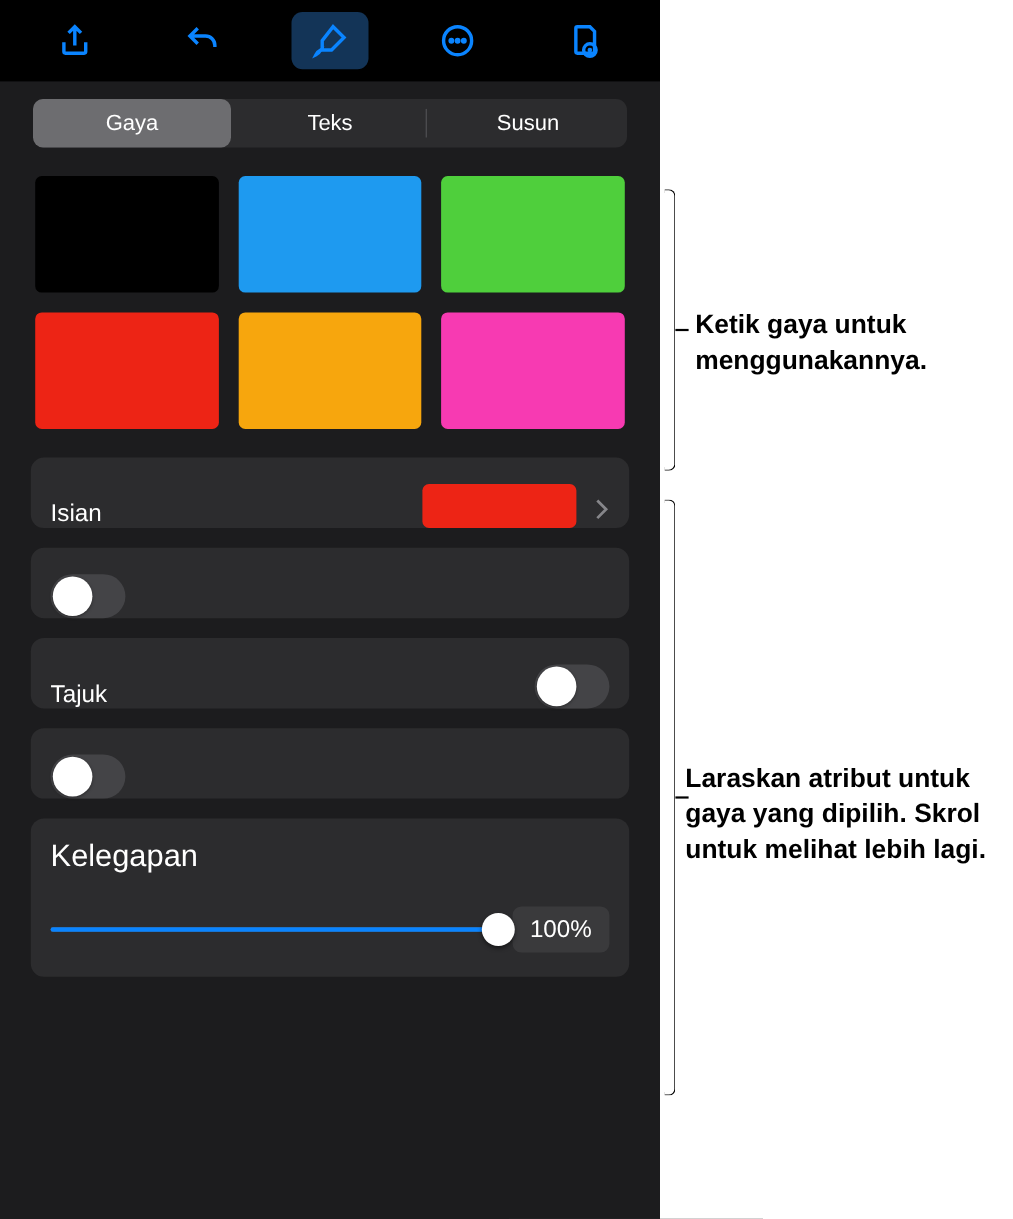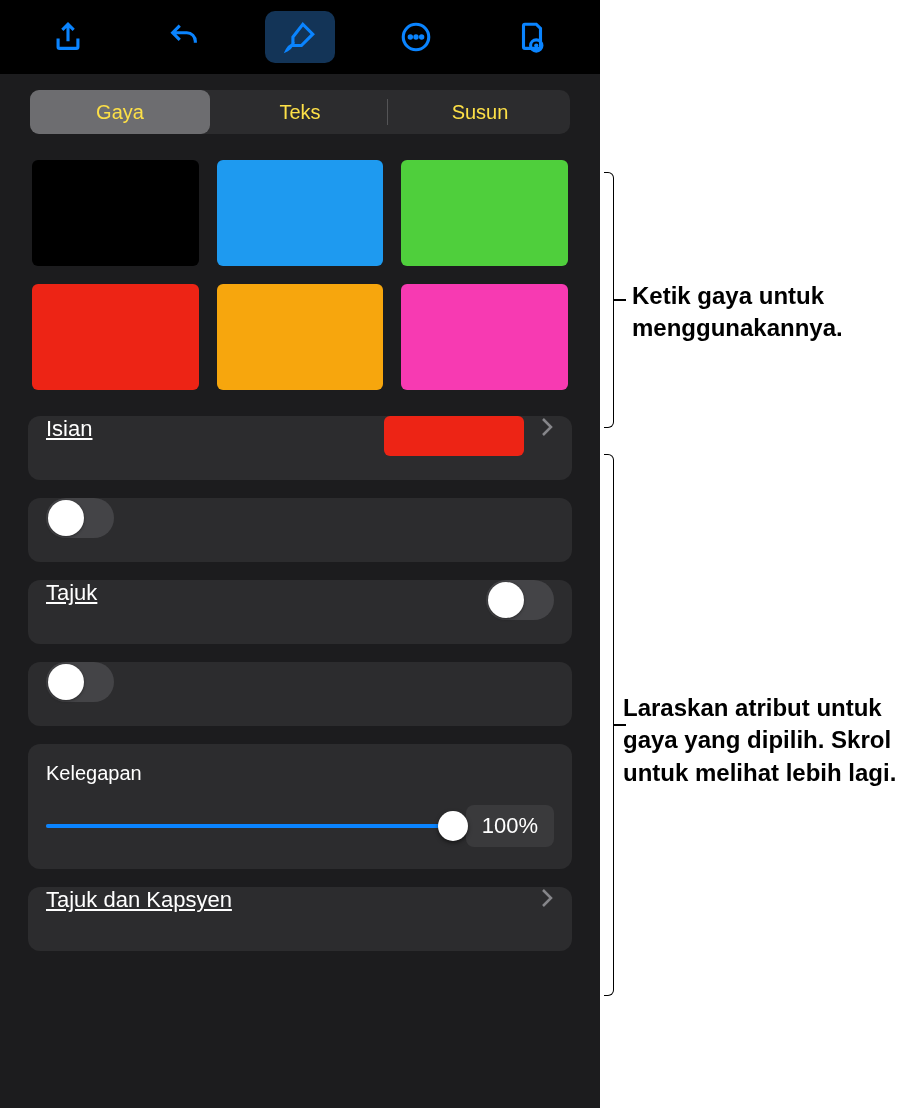--- a/index.html
+++ b/index.html
@@ -52,21 +52,21 @@
     border-radius: 10px;
     height: 44px;
     margin: 0 16px 20px 16px;
     position: relative;
   }
   .seg-item {
     flex: 1;
     display: flex;
     align-items: center;
     justify-content: center;
-    color: #fde047;
+    color: #ffffff;
     font-size: 20px;
     position: relative;
   }
   .seg-item.selected {
     background: #6d6d70;
     border-radius: 9px;
   }
   .seg-divider {
     position: absolute;
     width: 1px;
@@ -84,25 +84,24 @@
     height: 106px;
     border-radius: 6px;
   }
   .row {
     background: #2c2c2e;
     border-radius: 12px;
     min-height: 64px;
     margin: 0 14px 18px 14px;
     padding: 0 18px;
     display: flex;
-    align-items: flex-start;
+    align-items: flex-end;
     justify-content: space-between;
     color: #fff;
     font-size: 22px;
-    text-decoration: underline;
   }
   .row-label { flex: 1; }
   .color-chip {
     width: 140px;
     height: 40px;
     border-radius: 6px;
     margin-right: 16px;
   }
   .chevron {
     color: #86868a;
@@ -123,21 +122,21 @@
     top: 2px;
     left: 2px;
     box-shadow: 0 1px 3px rgba(0,0,0,0.4);
   }
   .opacity-row {
     background: #2c2c2e;
     border-radius: 12px;
     margin: 0 14px 18px 14px;
     padding: 18px 18px 22px 18px;
   }
-  .opacity-label { font-size: 20px; margin-bottom: 20px; }
+  .opacity-label { font-size: 28px; margin-bottom: 30px; }
   .slider-row { display: flex; align-items: center; }
   .slider {
     flex: 1;
     height: 26px;
     position: relative;
   }
   .slider-track-bg {
     position: absolute;
     left: 0; right: 0;
     top: 11px;
@@ -287,28 +286,20 @@
       <div class="slider-row">
         <div class="slider">
           <div class="slider-track-bg"></div>
           <div class="slider-track-fill" style="width:100%"></div>
           <div class="slider-thumb" style="left:calc(100% - 28px)"></div>
         </div>
         <div class="value-pill">100%</div>
       </div>
     </div>
 
-    <div class="row">
-      <span class="row-label">Tajuk dan Kapsyen</span>
-      <span class="chevron">
-        <svg width="14" height="22" viewBox="0 0 14 22" fill="none" stroke="currentColor" stroke-width="2.5">
-            <path d="M3 3l8 8-8 8"></path>
-          </svg>
-      </span>
-    </div>
 
   </div>
 </div>
 
 <div class="callout-bracket" style="left:604px; top:172px; height:256px; width:10px;"></div>
 <div class="callout-tick" style="left:614px; top:299px; width:12px;"></div>
 <div class="callout" style="left:632px; top:280px; width:270px;">
   <span>Ketik gaya untuk menggunakannya.</span>
 </div>
 

